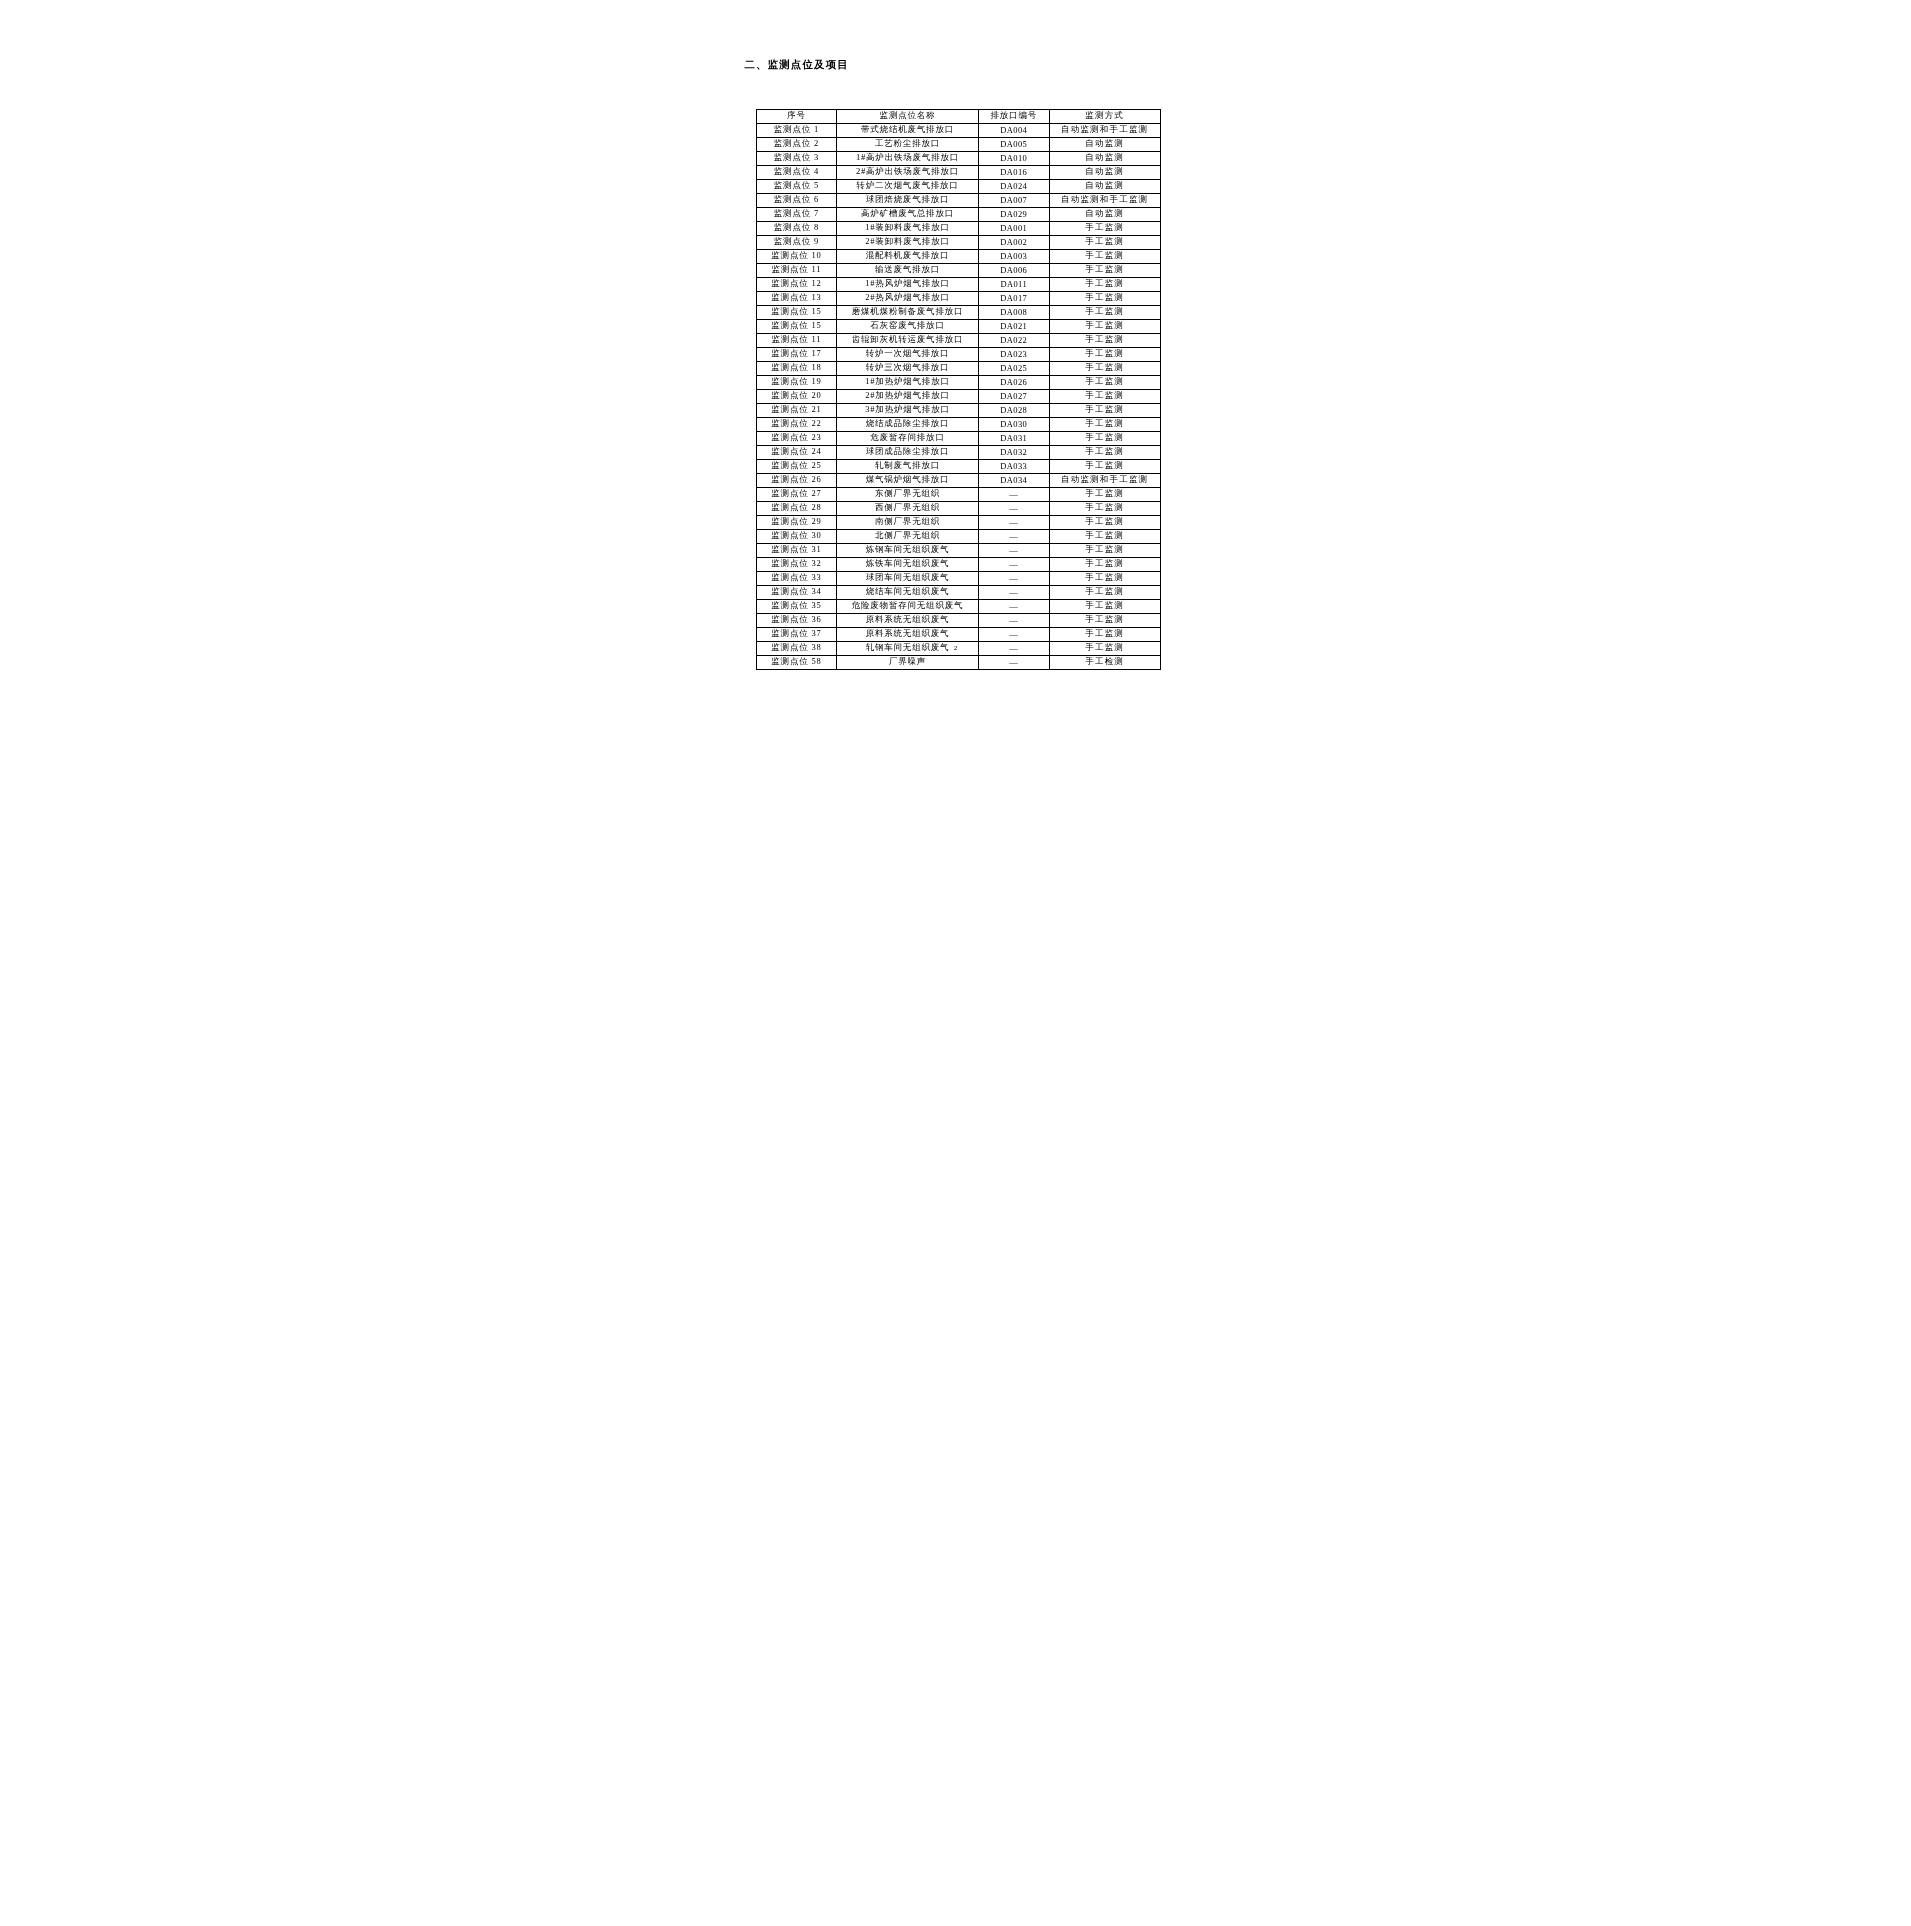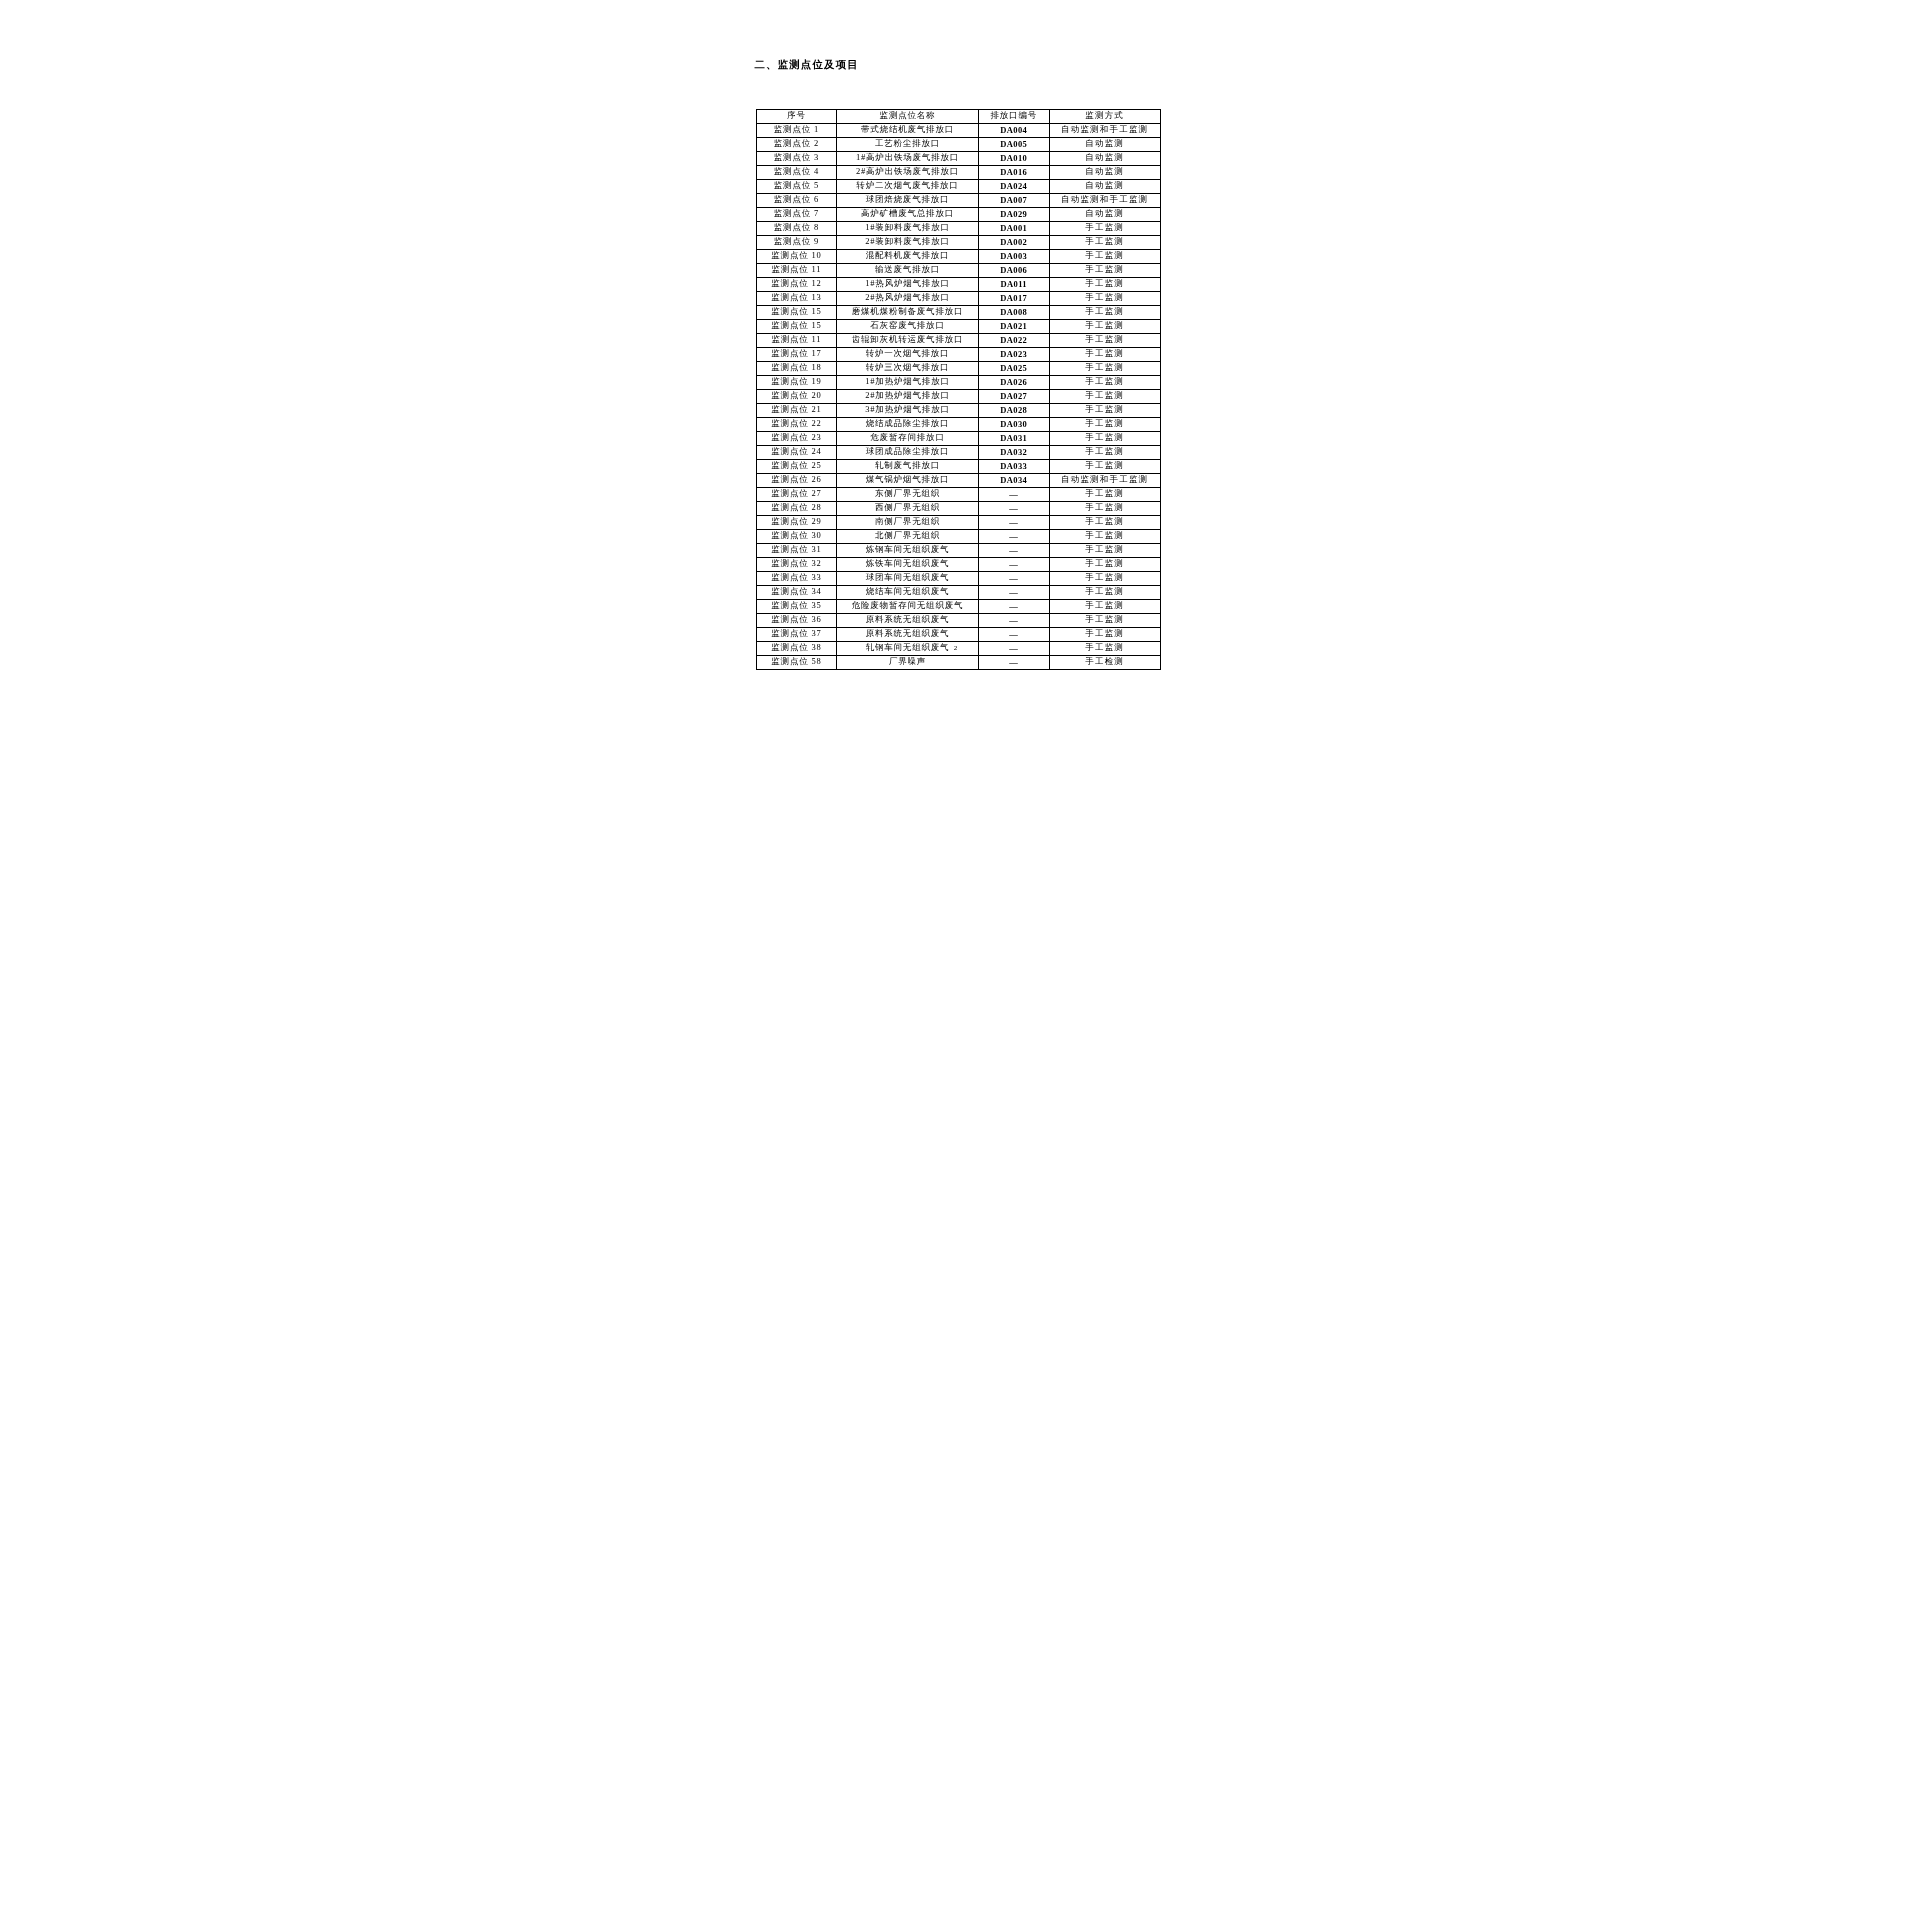--- a/index.html
+++ b/index.html
@@ -12,21 +12,21 @@
     width: 478px;
     height: 676px;
     margin: 0 auto;
     background: #ffffff;
     color: #000000;
     font-family: "Liberation Serif", "DejaVu Serif", serif;
     overflow: hidden;
   }
   .section-title {
     position: absolute;
-    left: 38px;
+    left: 28px;
     top: 58px;
     font-size: 10.4px;
     font-weight: bold;
     letter-spacing: 1.2px;
     white-space: nowrap;
   }
   table.points {
     position: absolute;
     left: 39px;
     top: 73px;
@@ -51,21 +51,21 @@
     font-weight: normal;
     font-size: 8.5px;
     letter-spacing: 0.8px;
     padding: 0 0.8px;
     overflow: hidden;
     white-space: nowrap;
   }
   table.points thead tr { height: 13.5px; }
   table.points tbody tr { height: 14px; }
   table.points td.method, table.points th.method { letter-spacing: 1.2px; }
-  table.points td.outlet { letter-spacing: 0.4px; font-weight: bold; }
+  table.points td.outlet { letter-spacing: 0.4px; }
   .page-number {
     position: absolute;
     left: 0;
     top: 644px;
     width: 100%;
     text-align: center;
     font-size: 7px;
   }
 </style>
 </head>

